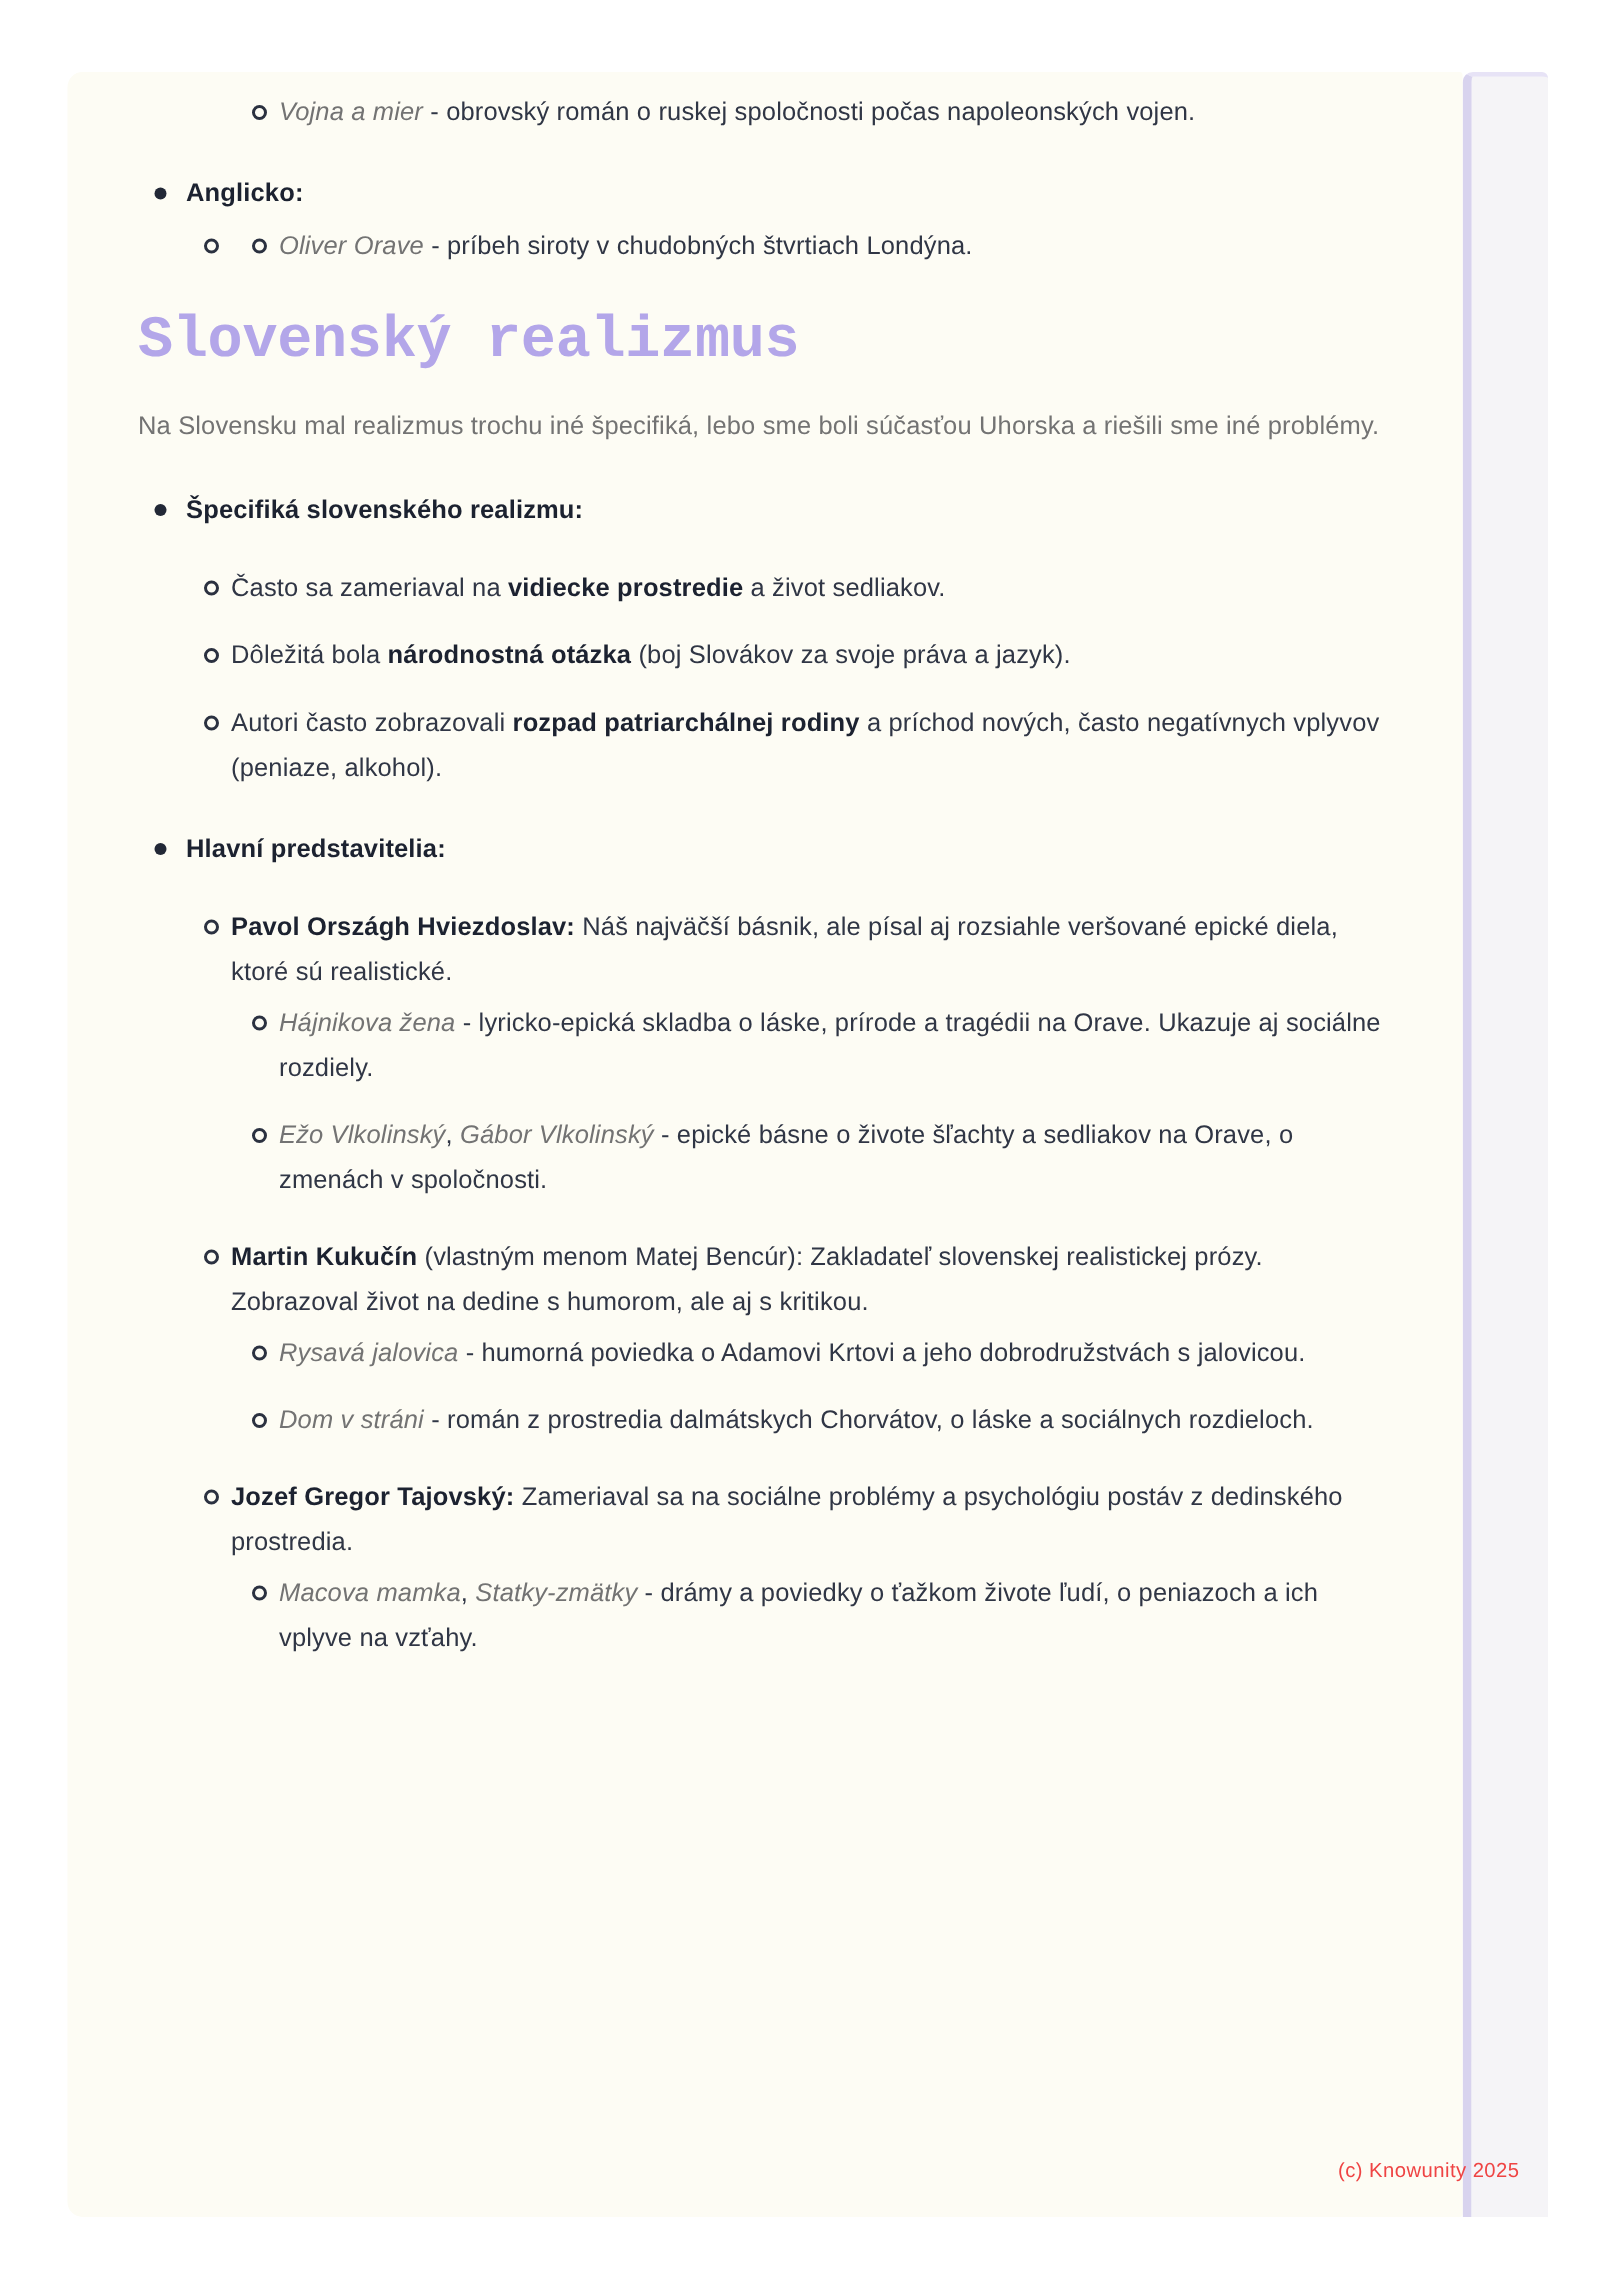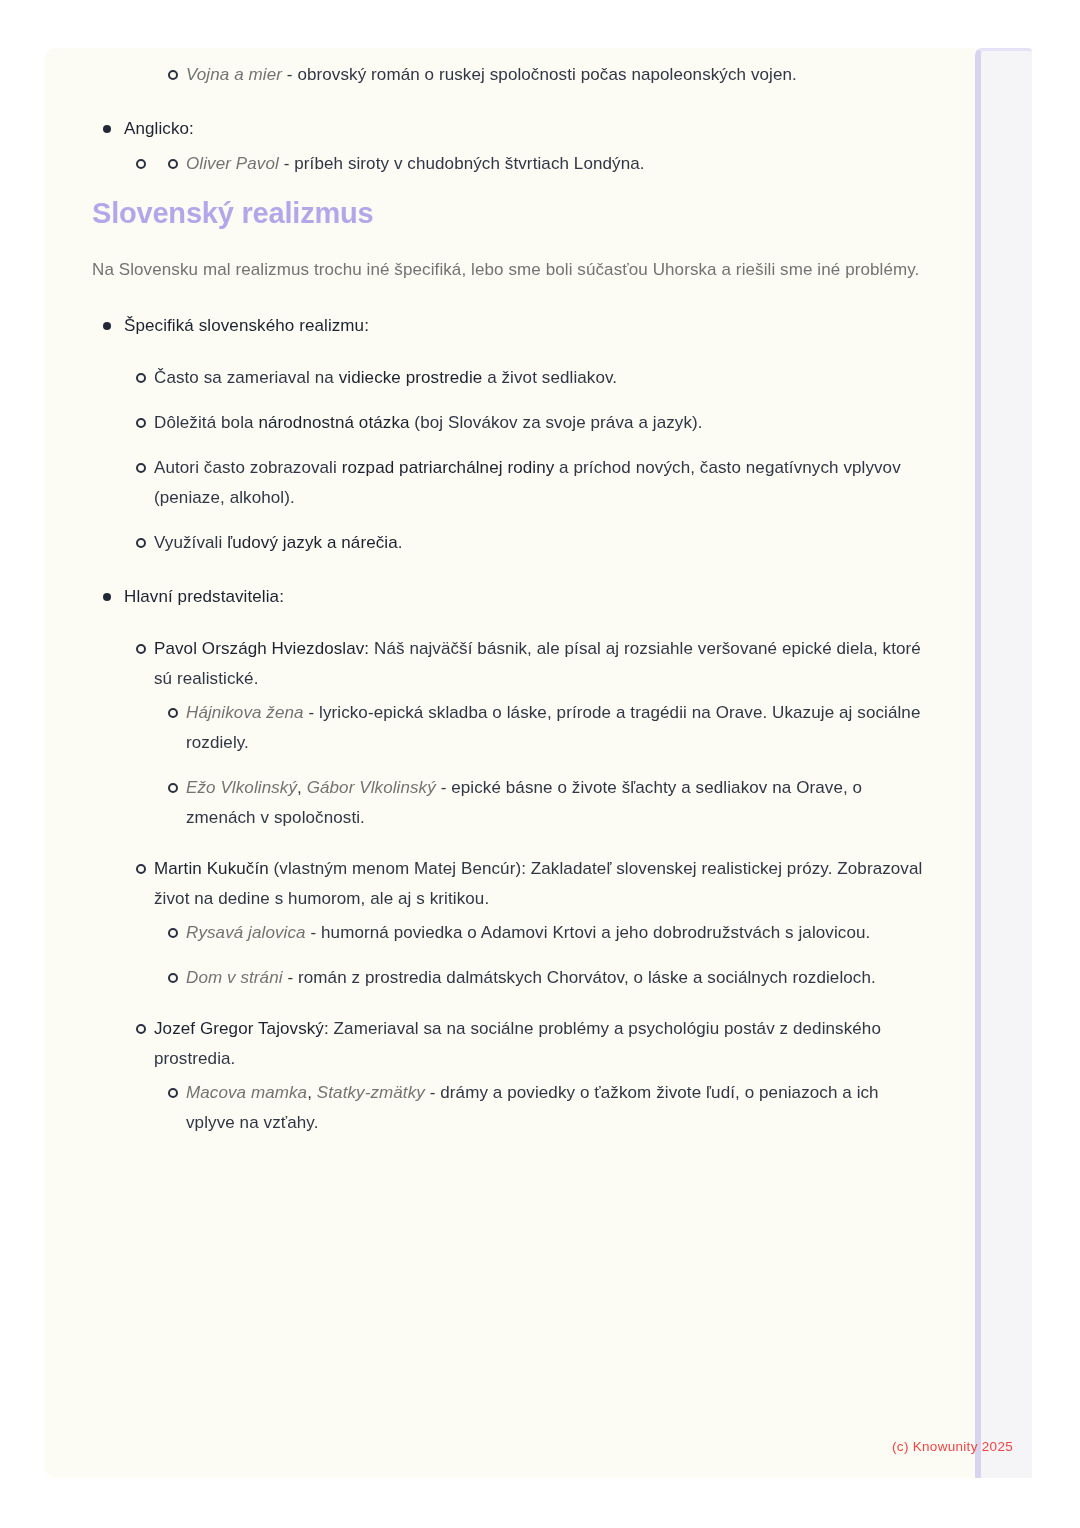--- a/index.html
+++ b/index.html
@@ -45,26 +45,27 @@
     top: 1438px; right: 67px;
     font-size: 13.5px;
     line-height: 18px;
     color: #ef4444;
     letter-spacing: 0.3px;
     z-index: 5;
     white-space: nowrap;
   }
 
   h2.heading {
-    font-size: 29px;
+    font-size: 39px;
     line-height: 36px;
     font-weight: 700;
     color: #b3a6e9;
     letter-spacing: -0.2px;
-    margin: 16px 0 22px 0;
+    margin: 30px 0 22px 0;
+    font-family: Liberation Mono, monospace;
   }
 
   p.intro {
     margin: 0 0 20px 0;
     line-height: 34px;
     text-align: justify;
     color: #737373;
   }
 
   
@@ -102,21 +103,21 @@
   .mk.hollow {
     top: 10px; width: 10px; height: 10px;
     box-sizing: border-box;
     border: 2px solid #2b3140;
     border-radius: 50%;
     background: transparent;
   }
 
   
   .run-n { font-weight: 400; font-style: normal; }
-  .run-b { font-weight: 400; color: #1c2230; }
+  .run-b { font-weight: 700; color: #1c2230; }
   .run-i { font-style: italic; color: #737373; }
 </style>
 </head>
 <body>
 
 <div class="viewport">
 
   <div class="page">
 
     <ul class="toplist">
@@ -129,21 +130,21 @@
     <ul class="l1">
       <li>
         <span class="mk solid"></span>
         <div class="txt"><span class="run-b">Anglicko:</span></div>
         <ul class="l2 england-sub">
           <li>
             <span class="mk hollow"></span>
             <ul class="l3 works">
               <li>
                 <span class="mk hollow"></span>
-                <div class="txt"><span class="run-i">Oliver Pavol</span><span class="run-n"> - príbeh siroty v chudobných štvrtiach Londýna.</span></div>
+                <div class="txt"><span class="run-i">Oliver Orave</span><span class="run-n"> - príbeh siroty v chudobných štvrtiach Londýna.</span></div>
               </li>
             </ul>
           </li>
         </ul>
       </li>
     </ul>
 
     <h2 class="heading">Slovenský realizmus</h2>
 
     <p class="intro">Na Slovensku mal realizmus trochu iné špecifiká, lebo sme boli súčasťou Uhorska a riešili sme iné problémy.</p>
@@ -158,24 +159,20 @@
             <div class="txt"><span class="run-n">Často sa zameriaval na </span><span class="run-b">vidiecke prostredie</span><span class="run-n"> a život sedliakov.</span></div>
           </li>
           <li>
             <span class="mk hollow"></span>
             <div class="txt"><span class="run-n">Dôležitá bola </span><span class="run-b">národnostná otázka</span><span class="run-n"> (boj Slovákov za svoje práva a jazyk).</span></div>
           </li>
           <li>
             <span class="mk hollow"></span>
             <div class="txt"><span class="run-n">Autori často zobrazovali </span><span class="run-b">rozpad patriarchálnej rodiny</span><span class="run-n"> a príchod nových, často negatívnych vplyvov (peniaze, alkohol).</span></div>
           </li>
-          <li>
-            <span class="mk hollow"></span>
-            <div class="txt"><span class="run-n">Využívali </span><span class="run-b">ľudový jazyk a nárečia</span><span class="run-n">.</span></div>
-          </li>
         </ul>
       </li>
     </ul>
 
     <ul class="l1">
       <li>
         <span class="mk solid"></span>
         <div class="txt"><span class="run-b">Hlavní predstavitelia:</span></div>
         <ul class="l2 authors">
 

